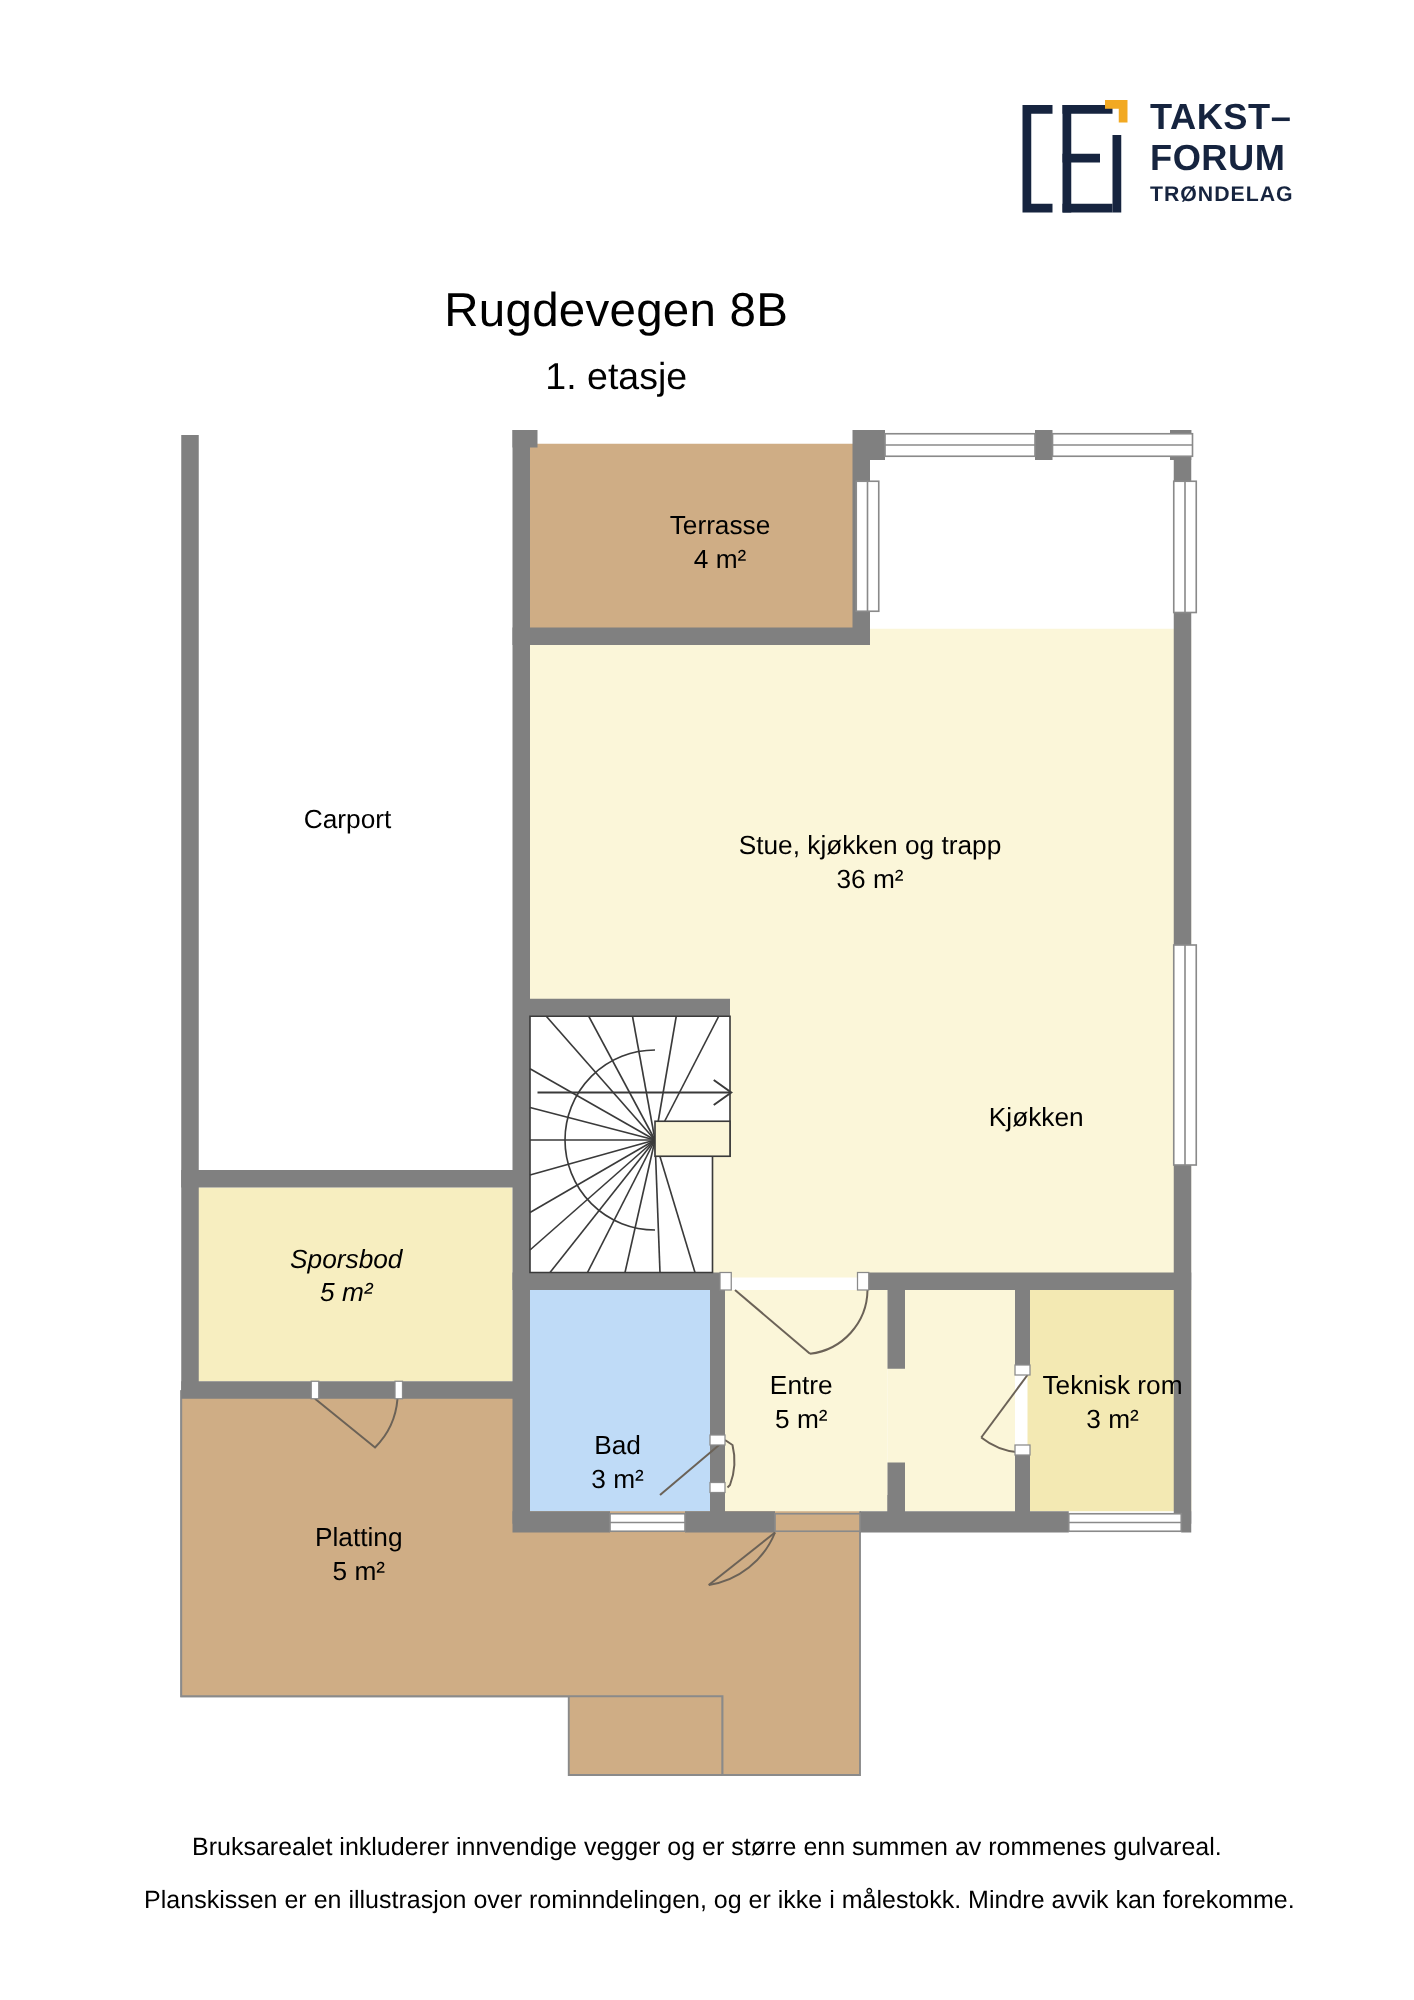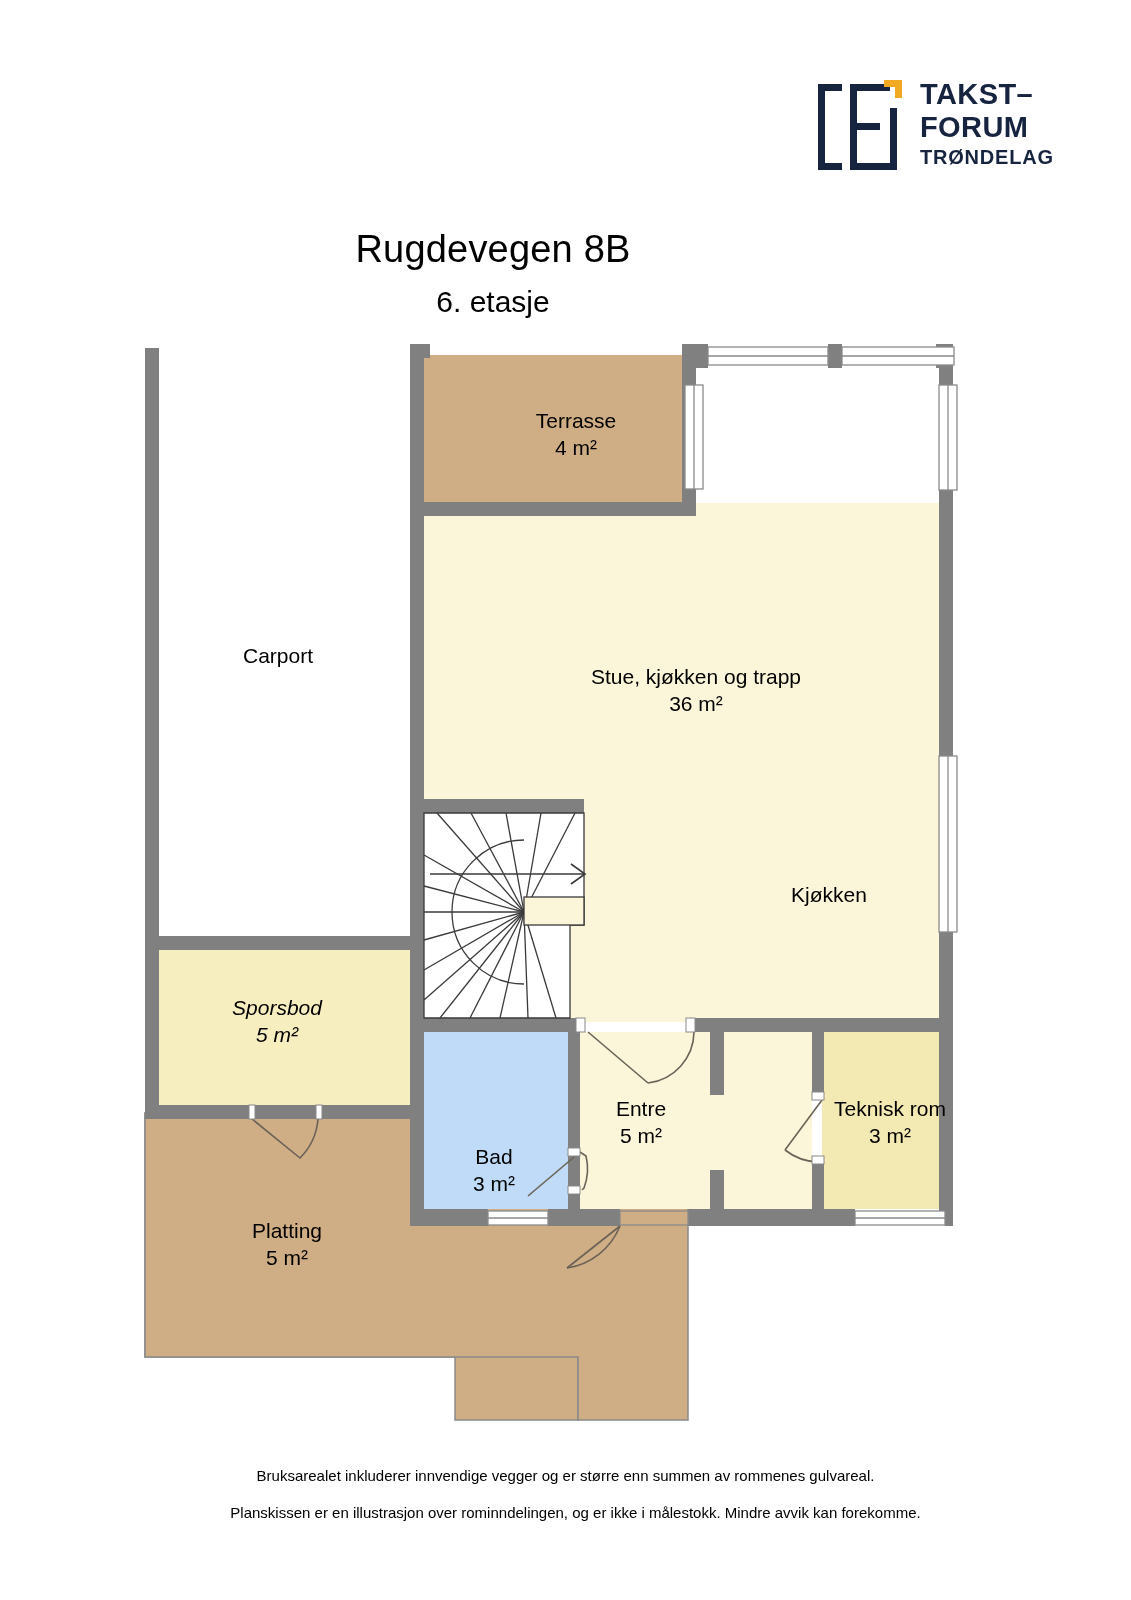--- a/index.html
+++ b/index.html
@@ -40,21 +40,21 @@
     color: #16243f;
   }
   .logo-line {
     font-weight: bold;
     letter-spacing: 0.4px;
     line-height: 1.0;
     white-space: nowrap;
   }
   .logo-l1 { font-size: 29px; }
   .logo-l2 { font-size: 29px; margin-top: 4px; }
-  .logo-l3 { font-size: 20px; margin-top: 5px; letter-spacing: 0.8px; }
+  .logo-l3 { font-size: 17px; margin-top: 5px; letter-spacing: 0.8px; }
 
   
   #title-block {
     position: absolute;
     left: 0;
     top: 228px;
     width: 986px;
     text-align: center;
   }
   #plan-title {
@@ -90,21 +90,21 @@
 
   
   #footer {
     position: absolute;
     left: 0;
     top: 1468px;
     width: 1131px;
     text-align: center;
   }
   #footer div {
-    font-size: 15px;
+    font-size: 20px;
     line-height: 1.0;
   }
   #footer-line2 { margin-top: 22px; padding-left: 20px; }
 </style>
 </head>
 <body>
 
 <div id="logo">
   <svg id="logo-mark" viewBox="0 0 92 98" xmlns="http://www.w3.org/2000/svg">
 
@@ -121,21 +121,21 @@
   </svg>
   <div id="logo-words">
     <div class="logo-line logo-l1">TAKST–</div>
     <div class="logo-line logo-l2">FORUM</div>
     <div class="logo-line logo-l3">TRØNDELAG</div>
   </div>
 </div>
 
 <div id="title-block">
   <div id="plan-title">Rugdevegen 8B</div>
-  <div id="plan-subtitle">6. etasje</div>
+  <div id="plan-subtitle">1. etasje</div>
 </div>
 
 <div id="plan">
 <svg width="1131" height="1600" viewBox="0 0 1131 1600" xmlns="http://www.w3.org/2000/svg">
 
   <g>
 
     <path d="M145,1113 H455 V1192 H578 V1420 H455 V1357 H145 Z" fill="#cfad85" stroke="#8a8a8a" stroke-width="1.5"></path>
 
     <path d="M455,1192 H688 V1420 H578 V1357 H455 Z" fill="#cfad85" stroke="none"></path>

